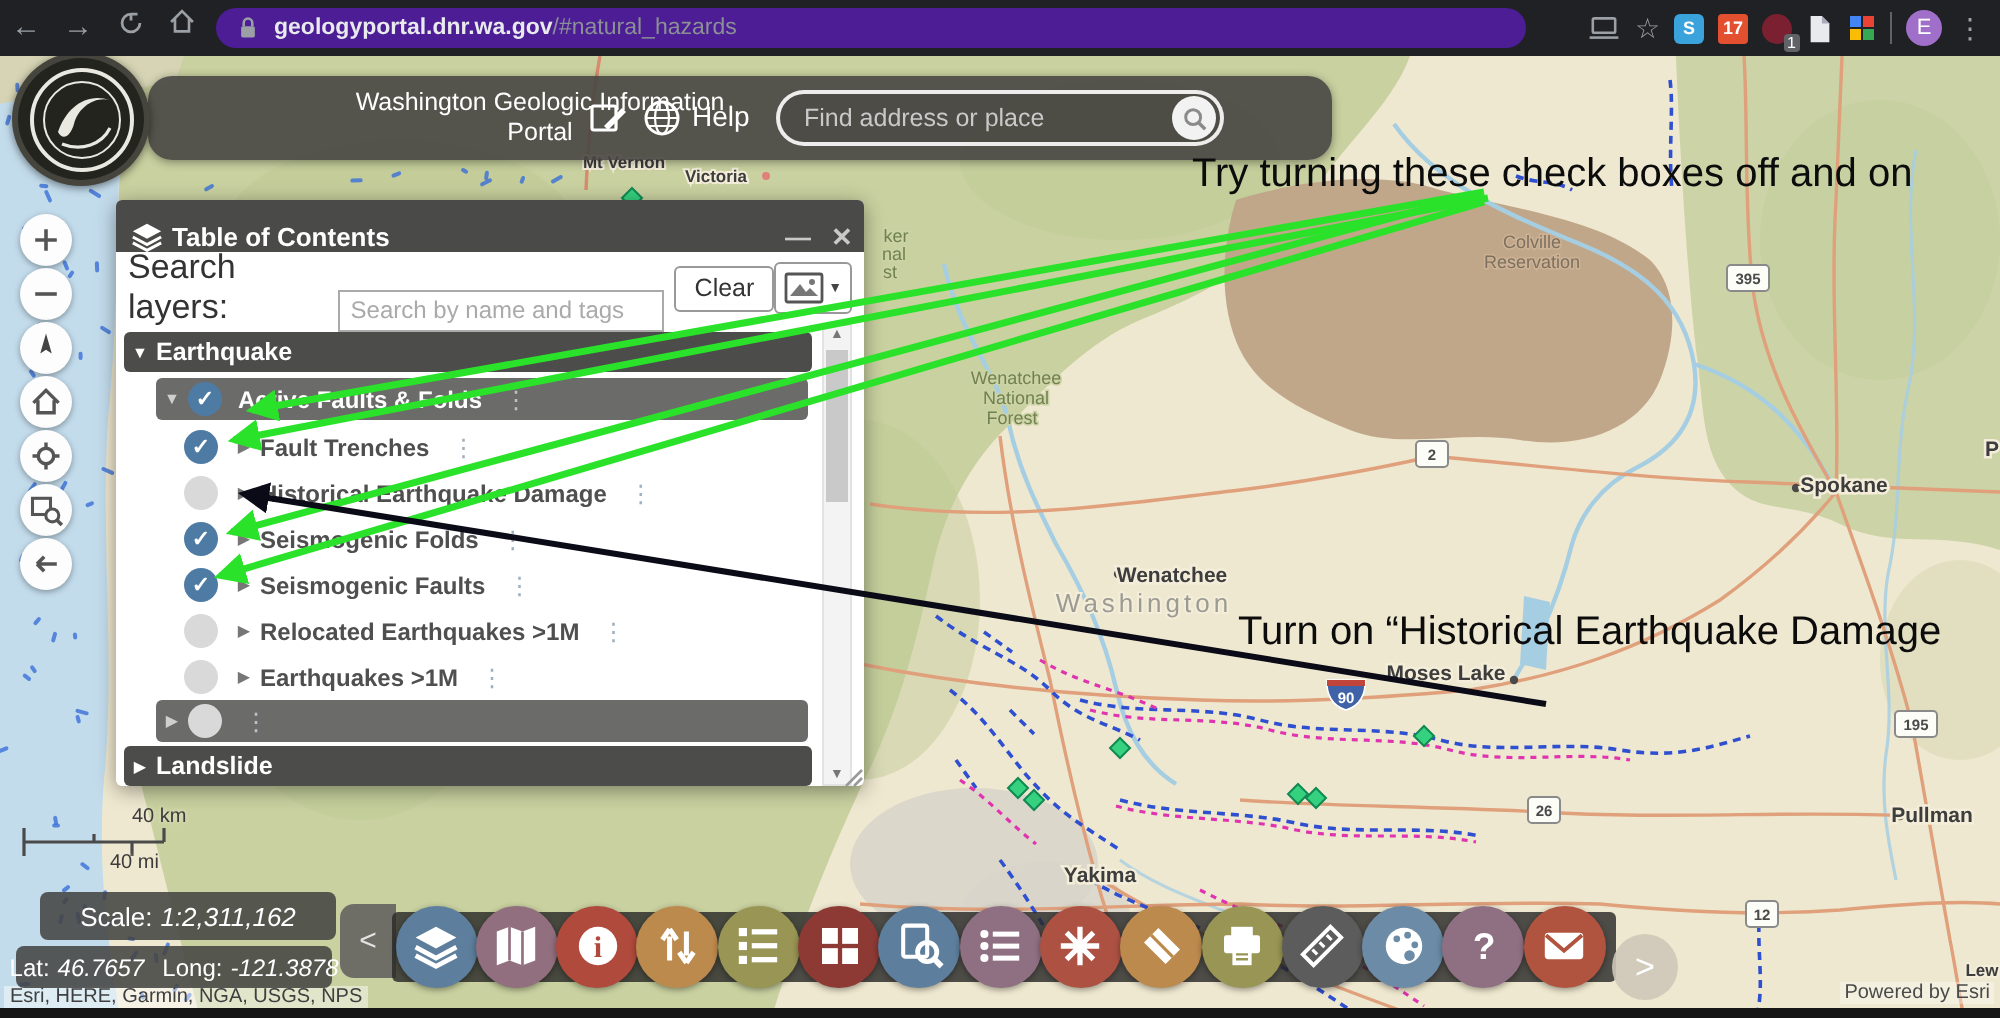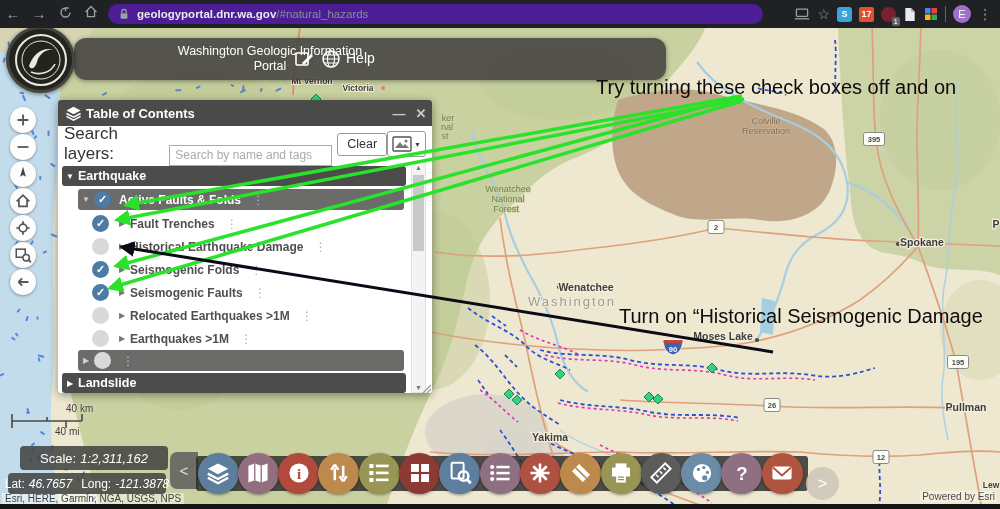--- a/index.html
+++ b/index.html
@@ -36,21 +36,21 @@
   .hdr-title { position:absolute; left:92px; width:208px; text-align:center; color:#fff; font-size:12.5px; line-height:15px; }
   .hdr-ico { position:absolute; width:24px; height:24px; top:9px; display:flex; align-items:center; justify-content:center; }
   .hdr-help { position:absolute; left:272px; top:12px; color:#fff; font-size:14px; }
   .hsearch { position:absolute; left:314px; top:7px; width:224px; height:28px; border:2px solid rgba(255,255,255,.9); border-radius:15px; background:rgba(66,64,60,.35); display:flex; align-items:center; }
   .hsearch input { flex:1; background:transparent; border:none; outline:none; color:#eee; font-size:12.5px; padding-left:12px; font-family:"Liberation Sans",sans-serif; }
   .hsearch input::placeholder { color:#c9c9c9; }
   .hsearch .mag { width:22px; height:22px; border-radius:50%; background:#f2f2f2; margin-right:2px; display:flex; align-items:center; justify-content:center; }
 
   
   .toc { position:absolute; left:58px; top:100px; width:374px; height:293px; background:#fff; z-index:10; box-shadow:0 2px 10px rgba(0,0,0,.4); border-radius:3px; }
-  .toc-tbar { height:26px; background:#4a4a49; border-radius:3px 3px 0 0; display:flex; align-items:center; color:#fff; }
+  .toc-tbar { height:26px; background:#4a4a49; border-radius:3px 3px 0 0; display:flex; align-items:flex-end; color:#fff; }
   .toc-tbar .t { font-size:13px; font-weight:bold; margin-left:4px; }
   .toc-min, .toc-close { width:22px; text-align:center; color:#c9c9c9; font-size:13px; font-weight:bold; cursor:default; }
   .toc-min { margin-left:auto; }
   .toc-search { height:36px; display:flex; align-items:center; padding:0 6px; }
   .toc-search .lab { font-size:17px; color:#333; }
   .toc-search input { width:163px; height:21px; border:1px solid #aaa; font-size:12px; padding:0 5px; color:#444; font-family:"Liberation Sans",sans-serif;margin-top:22px; }
   .toc-search input::placeholder { color:#aaa; }
   .btn-clear { margin-left:5px; height:23px; padding:0 9px; background:#fff; border:1px solid #999; border-radius:3px; font-size:12.5px; color:#333; }
   .imgbtn { margin-left:auto; width:40px; height:26px; border:1px solid #999; border-radius:3px; background:#fff; display:flex; align-items:center; justify-content:center; gap:2px; }
   .imgbtn .caret { font-size:7px; color:#444; }
@@ -349,20 +349,29 @@
       </svg>
   </div>
   <div class="hdr-ico" style="left:245px">
     <svg width="20" height="20" viewBox="-10 -10 20 20">
         <circle r="8" stroke="#fff" stroke-width="1.5" fill="none"></circle>
         <ellipse rx="3.5" ry="8" stroke="#fff" stroke-width="1.1" fill="none"></ellipse>
         <path d="M-8,0 H8 M-7,-4 H7 M-7,4 H7" stroke="#fff" stroke-width="1.1"></path>
       </svg>
   </div>
   <span class="hdr-help">Help</span>
+  <div class="hsearch">
+    <input placeholder="Find address or place" style="">
+    <span class="mag">
+      <svg width="13" height="13" viewBox="-7 -7 14 14">
+          <circle cx="-1" cy="-1" r="4" stroke="#8a8a8a" stroke-width="1.6" fill="none"></circle>
+          <path d="M2,2 L5.5,5.5" stroke="#8a8a8a" stroke-width="1.8"></path>
+        </svg>
+    </span>
+  </div>
 </div>
 <div class="logo">
   <svg width="54" height="54" viewBox="-27 -27 54 54">
       <circle r="25" fill="none" stroke="#e9e9e2" stroke-width="2"></circle>
       <circle r="19" fill="none" stroke="#e9e9e2" stroke-width="1"></circle>
       <path d="M-12,6 C-8,-6 2,-14 14,-10 C6,-12 -2,-6 -4,2 C-6,9 -10,10 -12,6 Z" fill="#e9e9e2"></path>
       <path d="M-10,12 C0,16 10,12 14,4" stroke="#e9e9e2" stroke-width="1.6" fill="none"></path>
     </svg>
 </div>
 
@@ -645,15 +654,15 @@
   </defs>
   <g stroke="#2ae22a" stroke-width="3.5">
     <line x1="742" y1="96" x2="126" y2="205" marker-end="url(#mG)"></line>
     <line x1="744" y1="99" x2="117" y2="220" marker-end="url(#mG)"></line>
     <line x1="740" y1="97" x2="116" y2="266" marker-end="url(#mG)"></line>
     <line x1="742" y1="101" x2="110" y2="288" marker-end="url(#mG)"></line>
   </g>
   <line x1="773" y1="352" x2="122" y2="247" stroke="#0b0b18" stroke-width="3" marker-end="url(#mB)"></line>
 </svg>
 <div class="note" id="note1">Try turning these check boxes off and on</div>
-<div class="note" id="note2">Turn on “Historical Seismogenic Damage</div>
+<div class="note" id="note2">Turn on “Historical Earthquake Damage</div>
 
 <div class="botstrip"></div>
 
 </body></html>

